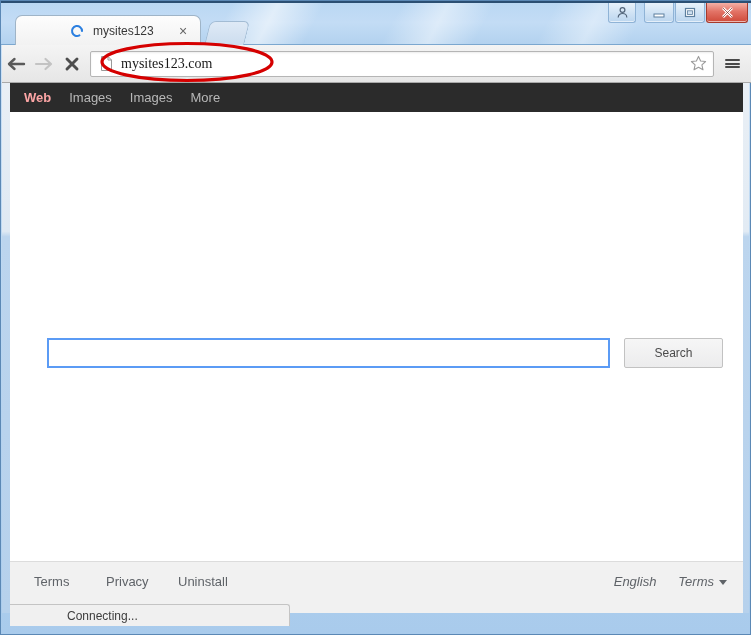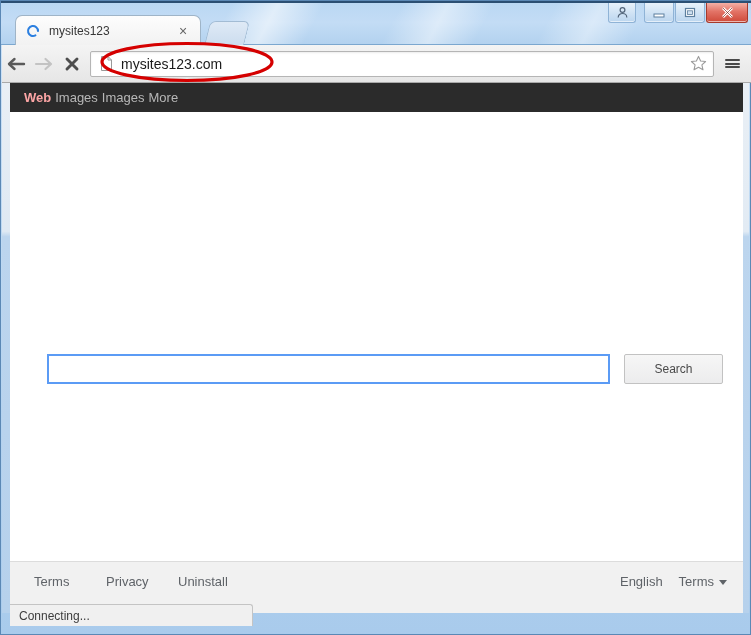--- a/index.html
+++ b/index.html
@@ -48,21 +48,21 @@
   .wb svg{display:block;}
 
   
   .tabstrip{position:absolute;left:0;top:14px;height:30px;width:751px;}
   .tab{
     position:absolute;left:14px;top:0;width:186px;height:30px;
     background:linear-gradient(180deg,#fdfdfd 0%, #f2f2f2 100%);
     border:1px solid #9fb4c7;border-bottom:none;
     border-radius:7px 7px 0 0;
     box-sizing:border-box;
-    display:flex;align-items:center;
+    display:flex;align-items:center;padding-left:44px;
   }
   .tab-favicon{margin-left:10px;width:14px;height:14px;flex:0 0 auto;}
   .tab-title{
     margin-left:9px;font-size:12px;color:#373737;white-space:nowrap;
     overflow:hidden;text-overflow:ellipsis;flex:1 1 auto;
   }
   .tab-close{
     width:16px;height:16px;margin-right:9px;flex:0 0 auto;
     display:flex;align-items:center;justify-content:center;color:#666;font-size:14px;line-height:1;
   }
@@ -81,20 +81,21 @@
     border-bottom:1px solid #a9a9a9;
     box-sizing:border-box;
     display:flex;align-items:center;
   }
   .nav-btn{width:28px;height:28px;display:flex;align-items:center;justify-content:center;flex:0 0 auto;}
   .omnibox{
     flex:1 1 auto;height:24px;margin:0 2px 0 4px;
     background:#fff;border:1px solid #b5b5b5;border-radius:2px;
     display:flex;align-items:center;
     box-shadow:inset 0 1px 2px rgba(0,0,0,0.08);
+    font-family:Liberation Serif, serif;
   }
   .omni-icon{margin-left:9px;width:13px;height:15px;flex:0 0 auto;}
   .omni-url{margin-left:8px;font-size:14px;color:#1a1a1a;white-space:nowrap;}
   .omni-star{margin-left:auto;margin-right:6px;width:17px;height:17px;flex:0 0 auto;}
   .menu-btn{width:26px;height:26px;margin-right:6px;margin-left:3px;display:flex;align-items:center;justify-content:center;flex:0 0 auto;}
   .hb{width:15px;height:2px;background:#4a4a4a;border-radius:1px;margin:1.5px 0;}
 
   
   .viewport{
     position:absolute;left:9px;top:82px;width:733px;height:530px;
@@ -102,23 +103,23 @@
   }
   .site-nav{
     position:absolute;left:0;top:0;width:733px;height:29px;
     background:#2b2b2b;
     display:flex;align-items:center;
   }
   .progress-track{position:absolute;left:0;top:0;width:733px;height:3px;background:#2b2b2b;}
   .progress-fill{position:absolute;left:5px;top:0;height:3px;background:#d6543b;}
   .site-nav-item{font-size:13px;color:#b8b8b8;margin-left:22px;white-space:nowrap;}
   .site-nav-item.active{color:#fca5a5;font-weight:bold;margin-left:14px;}
-  .site-nav-item + .site-nav-item{margin-left:4px;text-align:center;}
-
-  .search-row{position:absolute;left:37px;top:255px;display:flex;align-items:flex-start;margin-top:16px;}
+  .site-nav-item + .site-nav-item{margin-left:18px;text-align:center;}
+
+  .search-row{position:absolute;left:37px;top:255px;display:flex;align-items:flex-start;}
   .search-input{
     width:563px;height:30px;box-sizing:border-box;
     border:2px solid #5b9bf5;background:#fff;
     font-size:14px;color:#222;padding:0 6px;outline:none;
     font-family:"Liberation Sans", sans-serif;
   }
   .search-btn{
     margin-left:14px;width:99px;height:30px;box-sizing:border-box;
     background:linear-gradient(180deg,#f6f6f6 0%, #ececed 100%);
     border:1px solid #c2c2c2;border-radius:2px;
@@ -128,30 +129,31 @@
 
   .site-footer{
     position:absolute;left:0;bottom:0;width:733px;height:52px;
     background:#f1f1f1;border-top:1px solid #dcdcdc;
     box-sizing:border-box;
   }
   .footer-left{position:absolute;left:24px;top:12px;display:flex;}
   .footer-right{position:absolute;right:16px;top:12px;display:flex;align-items:center;}
   .footer-link{font-size:13px;color:#5f6368;white-space:nowrap;}
   .footer-left .footer-link{width:72px;}
-  .footer-right .footer-link{margin-left:16px;}
+  .footer-right .footer-link{margin-left:22px;font-style:italic;}
   .caret{display:inline-block;margin-left:5px;border-left:4px solid transparent;border-right:4px solid transparent;border-top:5px solid #5f6368;vertical-align:middle;}
 
   
   .status-bubble{
-    position:absolute;left:9px;bottom:8px;width:243px;height:22px;
+    position:absolute;left:9px;bottom:8px;width:280px;height:22px;
     background:#f0f0f0;border:1px solid #c4c4c4;border-left:none;border-bottom:none;
     border-radius:0 3px 0 0;
     display:flex;align-items:center;
     box-sizing:border-box;
+    padding-left:48px;
   }
   .status-text{font-size:12px;color:#3d3d3d;margin-left:9px;white-space:nowrap;}
 
   
   .annot{position:absolute;left:97px;top:40px;width:178px;height:42px;pointer-events:none;}
 
   
   .left-sliver{position:absolute;left:1px;top:82px;width:8px;height:530px;background:linear-gradient(180deg,#e9eff5 0%,#dfe9f3 28%,#bcd5ee 29%,#b6d1ec 100%);}
   .right-sliver{position:absolute;right:1px;top:82px;width:9px;height:530px;background:linear-gradient(180deg,#e9eff5 0%,#e2ebf4 28%,#bcd5ee 29%,#b6d1ec 100%);}
 </style>

